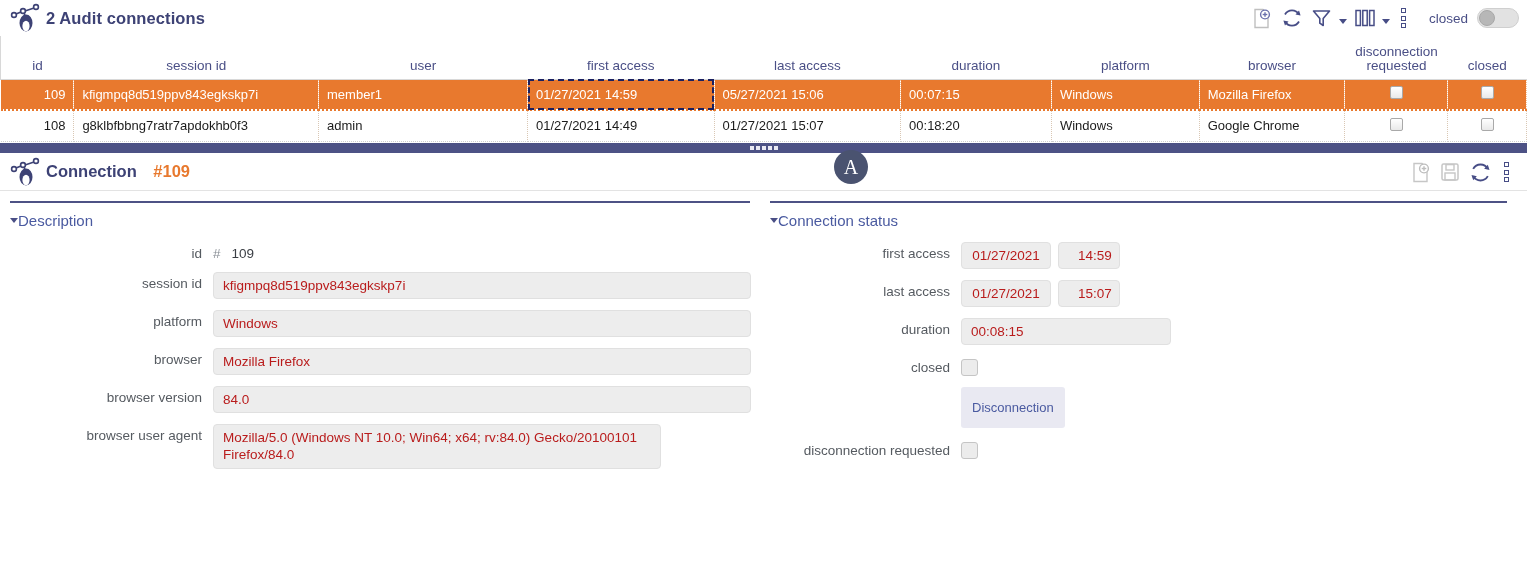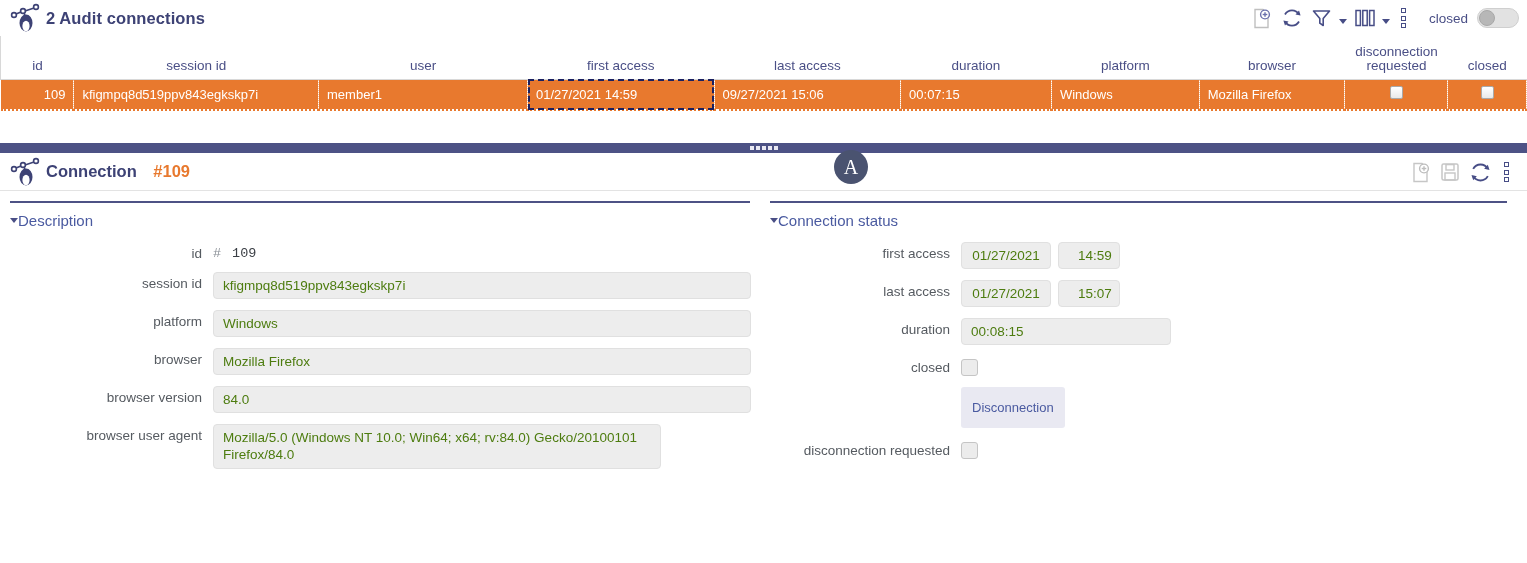--- a/index.html
+++ b/index.html
@@ -119,30 +119,30 @@
   .flabel {
     font-size:13.5px; color:#555a60; text-align:right;
     padding-top:4px; white-space:nowrap;
   }
   .col-left .flabel { width:192px; }
   .col-right .flabel { width:180px; }
   .fgap { width:11px; }
 
   .finput {
     background:#ededed; border:1px solid #e0e0e0; border-radius:4px;
-    font-size:13.5px; color:#4d7c0f;
+    font-size:13.5px; color:#b91c1c;
     padding:4px 9px; min-height:25px; line-height:17px;
   }
   .w-wide { width:538px; }
   .w-ta { width:448px; min-height:45px; }
   .w-date { width:90px; text-align:center; }
   .w-time { width:62px; text-align:center;padding-left:19px; }
   .w-dur { width:210px; }
 
-  .hashval { font-size:13.5px; color:#3b3f45; padding-top:4px;font-family:Liberation Mono, monospace; }
+  .hashval { font-size:13.5px; color:#3b3f45; padding-top:4px; }
   .hashval .sym { color:#8a8f96; margin-right:11px; }
 
   .btn-disc {
     display:inline-block; background:#e9e9f2; border:none; border-radius:3px;
     color:#4a5aa0; font-size:13px; padding:13px 11px; cursor:pointer;
     font-family:"Liberation Sans", sans-serif;
   }
   .cbox-lg {
     display:inline-block; width:17px; height:17px; border-radius:3px;
     border:1px solid #c5c5c5; background:#ececec; cursor:pointer; margin-top:3px;
@@ -253,24 +253,36 @@
           <th style="white-space:normal;line-height:14px;">disconnection requested</th>
           <th>closed</th>
         </tr>
       </thead>
       <tbody>
         <tr class="row-sel">
           <td class="num">109</td>
           <td>kfigmpq8d519ppv843egkskp7i</td>
           <td>member1</td>
           <td class="cell-focus">01/27/2021 14:59</td>
-          <td>09/27/2021 15:06</td>
+          <td>05/27/2021 15:06</td>
           <td>00:07:15</td>
           <td>Windows</td>
           <td>Mozilla Firefox</td>
+          <td class="ctr"><span class="cbox"></span></td>
+          <td class="ctr"><span class="cbox"></span></td>
+        </tr>
+        <tr class="row-norm">
+          <td class="num">108</td>
+          <td>g8klbfbbng7ratr7apdokhb0f3</td>
+          <td>admin</td>
+          <td>01/27/2021 14:49</td>
+          <td>01/27/2021 15:07</td>
+          <td>00:18:20</td>
+          <td>Windows</td>
+          <td>Google Chrome</td>
           <td class="ctr"><span class="cbox"></span></td>
           <td class="ctr"><span class="cbox"></span></td>
         </tr>
       </tbody>
     </table>
   </div>
 
   <div class="splitter">
     <span class="grip">
         <i></i>

